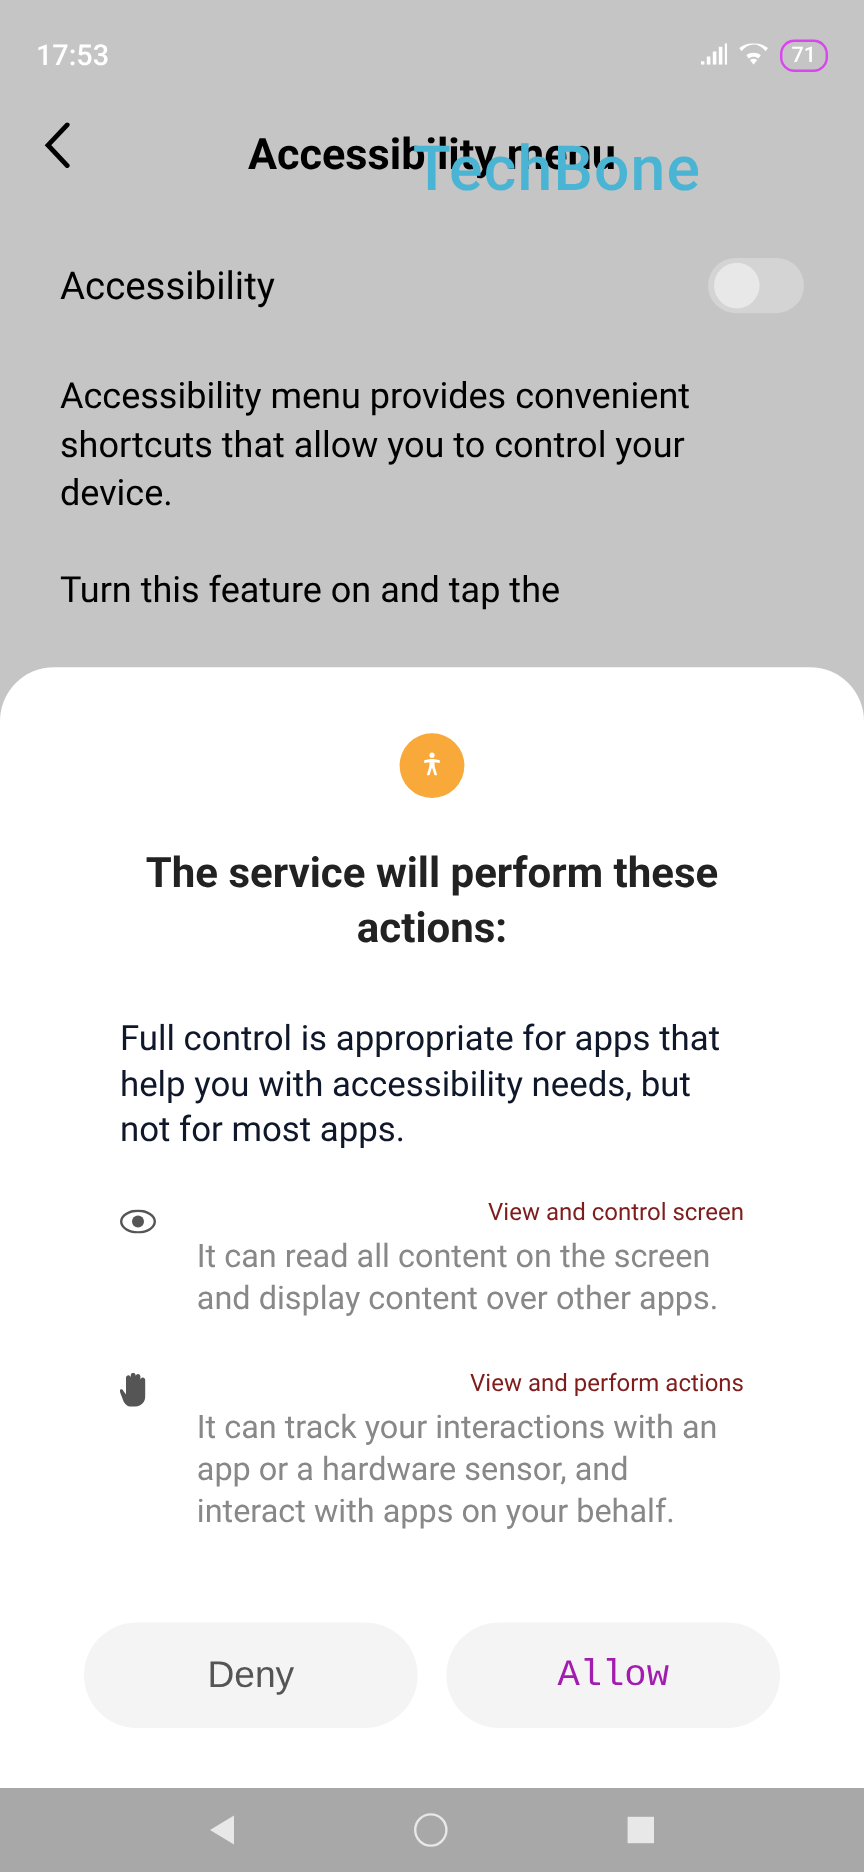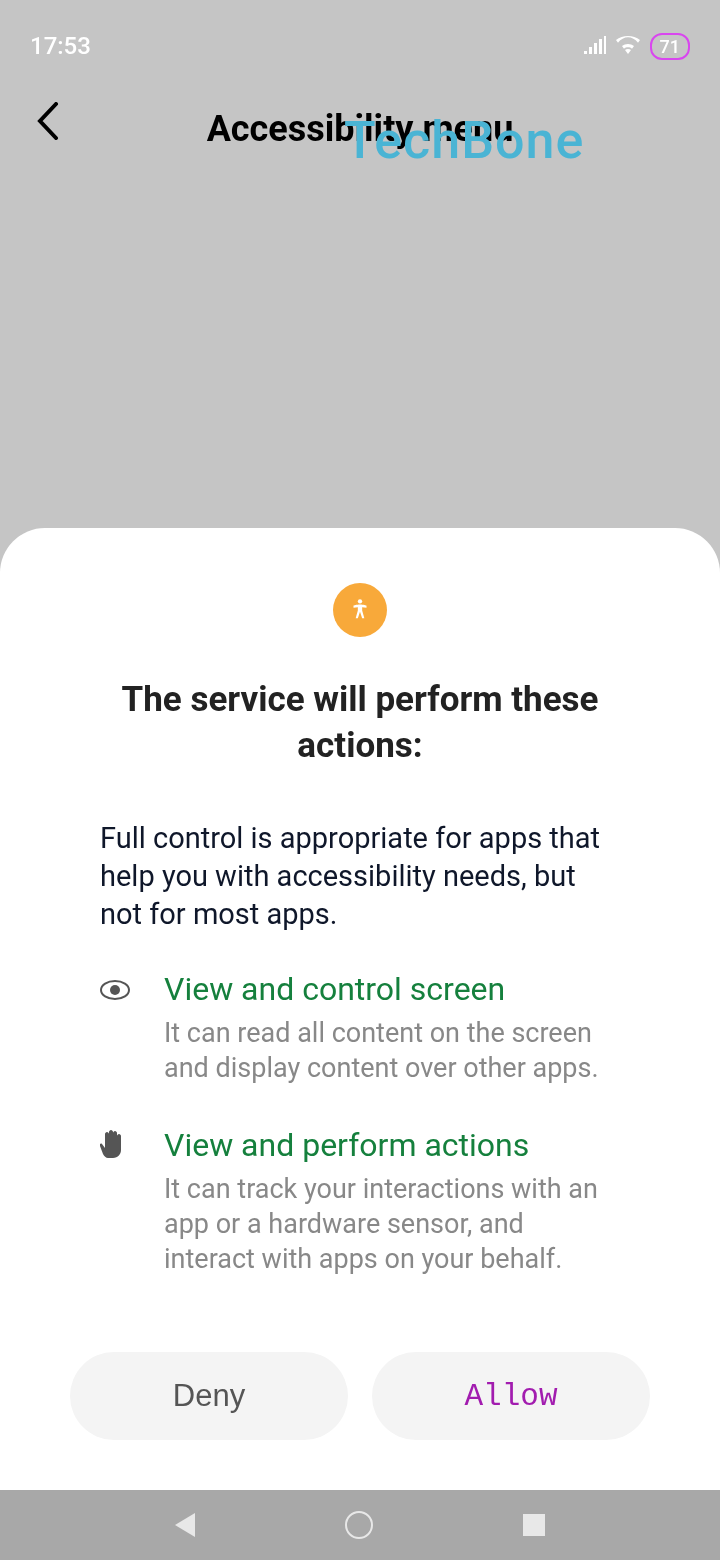--- a/index.html
+++ b/index.html
@@ -29,21 +29,21 @@
     
     .modal { position: absolute; bottom: 70px; left: 0; right: 0; background: #fff; border-radius: 45px 45px 0 0; padding: 55px 50px 50px; }
     .modal-icon { width: 54px; height: 54px; background: #f8a93a; border-radius: 50%; margin: 0 auto 40px; display: flex; align-items: center; justify-content: center; }
     .modal-icon svg { width: 26px; height: 26px; }
     .modal-title { font-size: 35px; color: #222; text-align: center; line-height: 1.3; margin-bottom: 52px; padding: 0 10px; }
     .modal-subtitle { font-size: 29px; color: #0f172a; line-height: 1.3; margin-bottom: 36px; padding: 0 50px; }
     
     .perm-item { display: flex; gap: 26px; padding: 0 50px; margin-bottom: 40px; }
     .perm-icon { width: 38px; flex-shrink: 0; color: #555; font-size: 28px; padding-top: 4px; }
     .perm-text { flex: 1; }
-    .perm-title { font-size: 32px; color: #15803d; margin-bottom: 8px; }
+    .perm-title { font-size: 20px; color: #7f1d1d; margin-bottom: 8px; text-align: right; }
     .perm-desc { font-size: 27px; color: #888; line-height: 1.3; }
     
     .modal-buttons { display: flex; gap: 24px; margin-top: 75px; padding: 0 20px; }
     .modal-btn { flex: 1; height: 88px; border-radius: 44px; background: #f4f4f4; border: none; font-size: 31px; font-weight: 500; display: flex; align-items: center; justify-content: center; }
     .btn-deny { color: #555; }
     .btn-allow { color: #a21caf; font-family: Liberation Mono, monospace; }
     
     
     .nav-bar { position: absolute; bottom: 0; left: 0; right: 0; height: 70px; background: #a8a8a8; display: flex; justify-content: space-around; align-items: center; padding: 0 100px; }
     .nav-circle { width: 28px; height: 28px; border: 2.5px solid #e8e8e8; border-radius: 50%; }
@@ -75,20 +75,28 @@
     <span class="back-chevron">
       <svg width="24" height="38" viewBox="0 0 24 38">
           <path d="M20 2 L4 19 L20 36" stroke="#000" stroke-width="4" fill="none" stroke-linecap="round"></path>
         </svg>
     </span>
     <span class="header-title">Accessibility menu</span>
   </div>
 
   <div class="watermark">TechBone</div>
 
+  <div class="settings-content">
+    <div class="setting-row">
+      <span class="setting-label">Accessibility</span>
+      <div class="toggle"></div>
+    </div>
+    <p class="desc-text">Accessibility menu provides convenient shortcuts that allow you to control your device.</p>
+    <p class="desc-text">Turn this feature on and tap the</p>
+  </div>
 
   <div class="modal">
     <div class="modal-icon">
       <svg viewBox="0 0 24 24">
           <circle cx="12" cy="4" r="2" fill="#fff"></circle>
           <path fill="#fff" d="M12 7c-3 0-6 1-6 1v2l4-.5v3l-2 7h2l2-6 2 6h2l-2-7v-3l4 .5V8s-3-1-6-1z"></path>
         </svg>
     </div>
     <h2 class="modal-title">The service will perform these actions:</h2>
     <p class="modal-subtitle">Full control is appropriate for apps that help you with accessibility needs, but not for most apps.</p>

